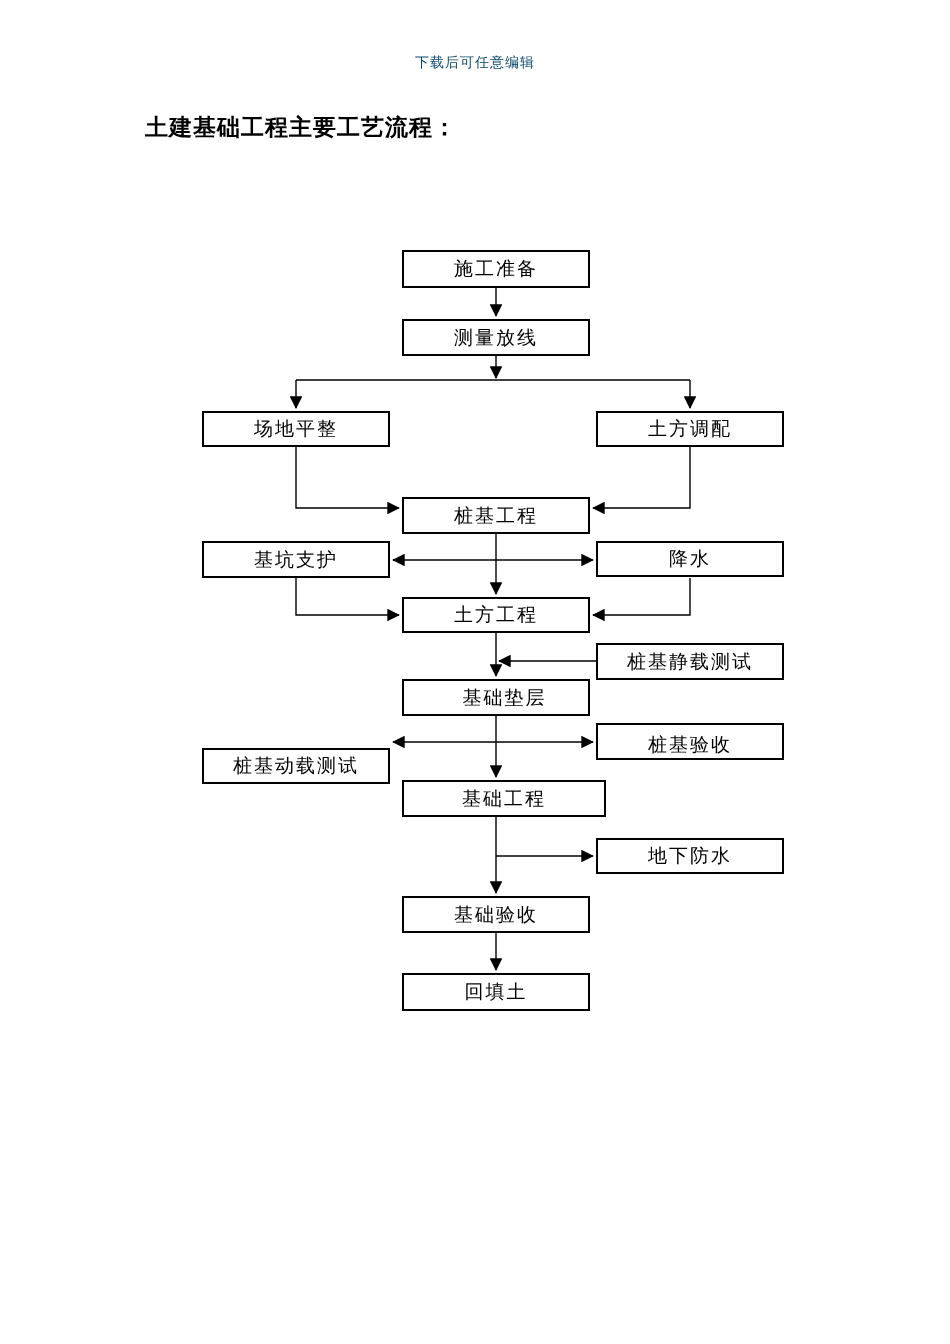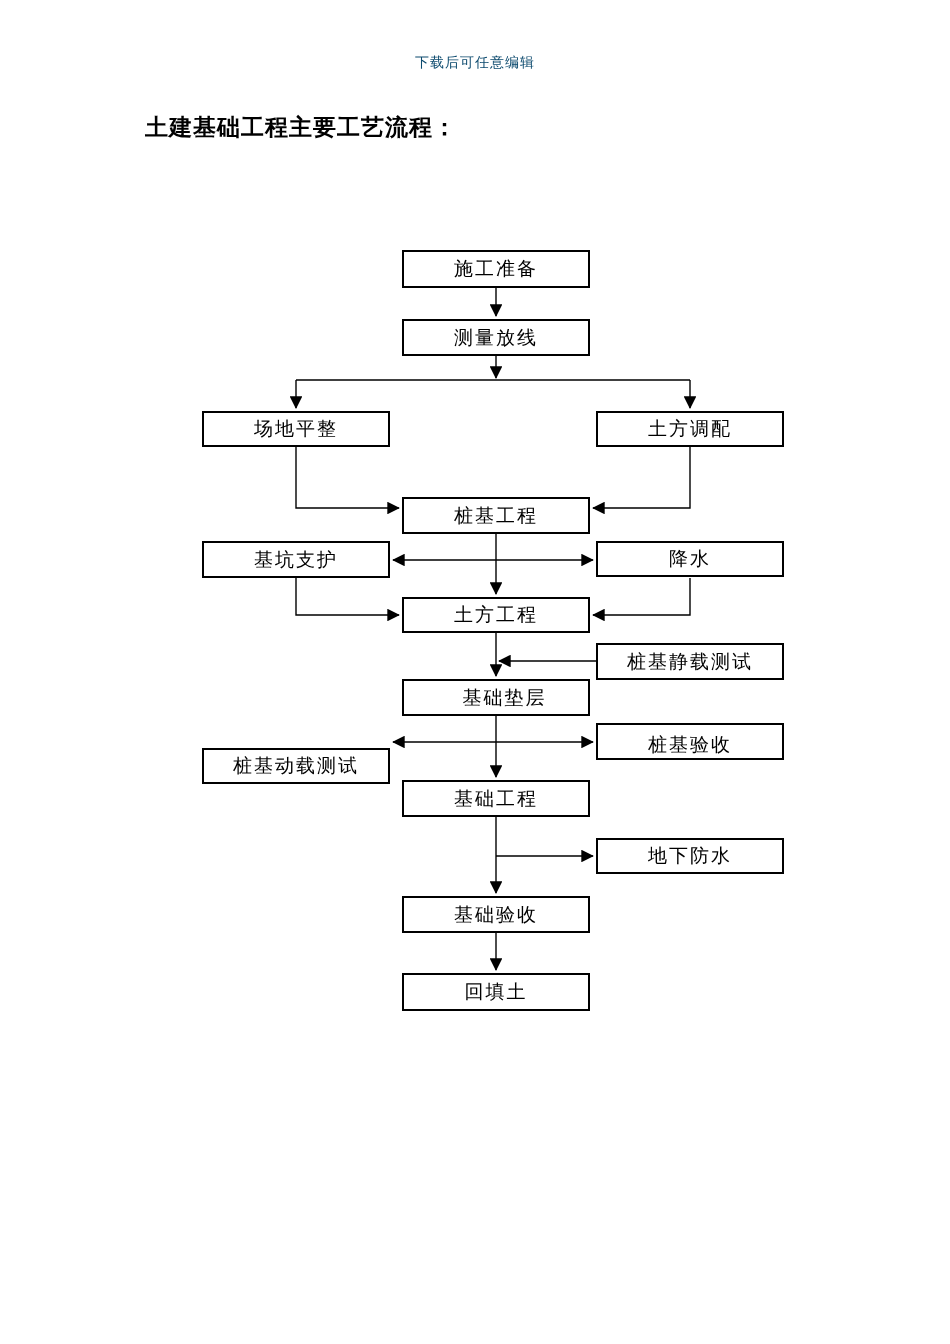--- a/index.html
+++ b/index.html
@@ -151,21 +151,21 @@
   </div>
 
   <div class="node" style="left:202px; top:748px; width:188px; height:36px;">
     <span>桩基动载测试</span>
   </div>
 
   <div class="node" style="left:596px; top:723px; width:188px; height:37px;align-items:flex-end;">
     <span>桩基验收</span>
   </div>
 
-  <div class="node" style="left:402px; top:780px; width:188px; height:37px;">
+  <div class="node" style="left:402px; top:780px; width:204px; height:37px;">
     <span>基础工程</span>
   </div>
 
   <div class="node" style="left:596px; top:838px; width:188px; height:36px;">
     <span>地下防水</span>
   </div>
 
   <div class="node" style="left:402px; top:896px; width:188px; height:37px;">
     <span>基础验收</span>
   </div>

